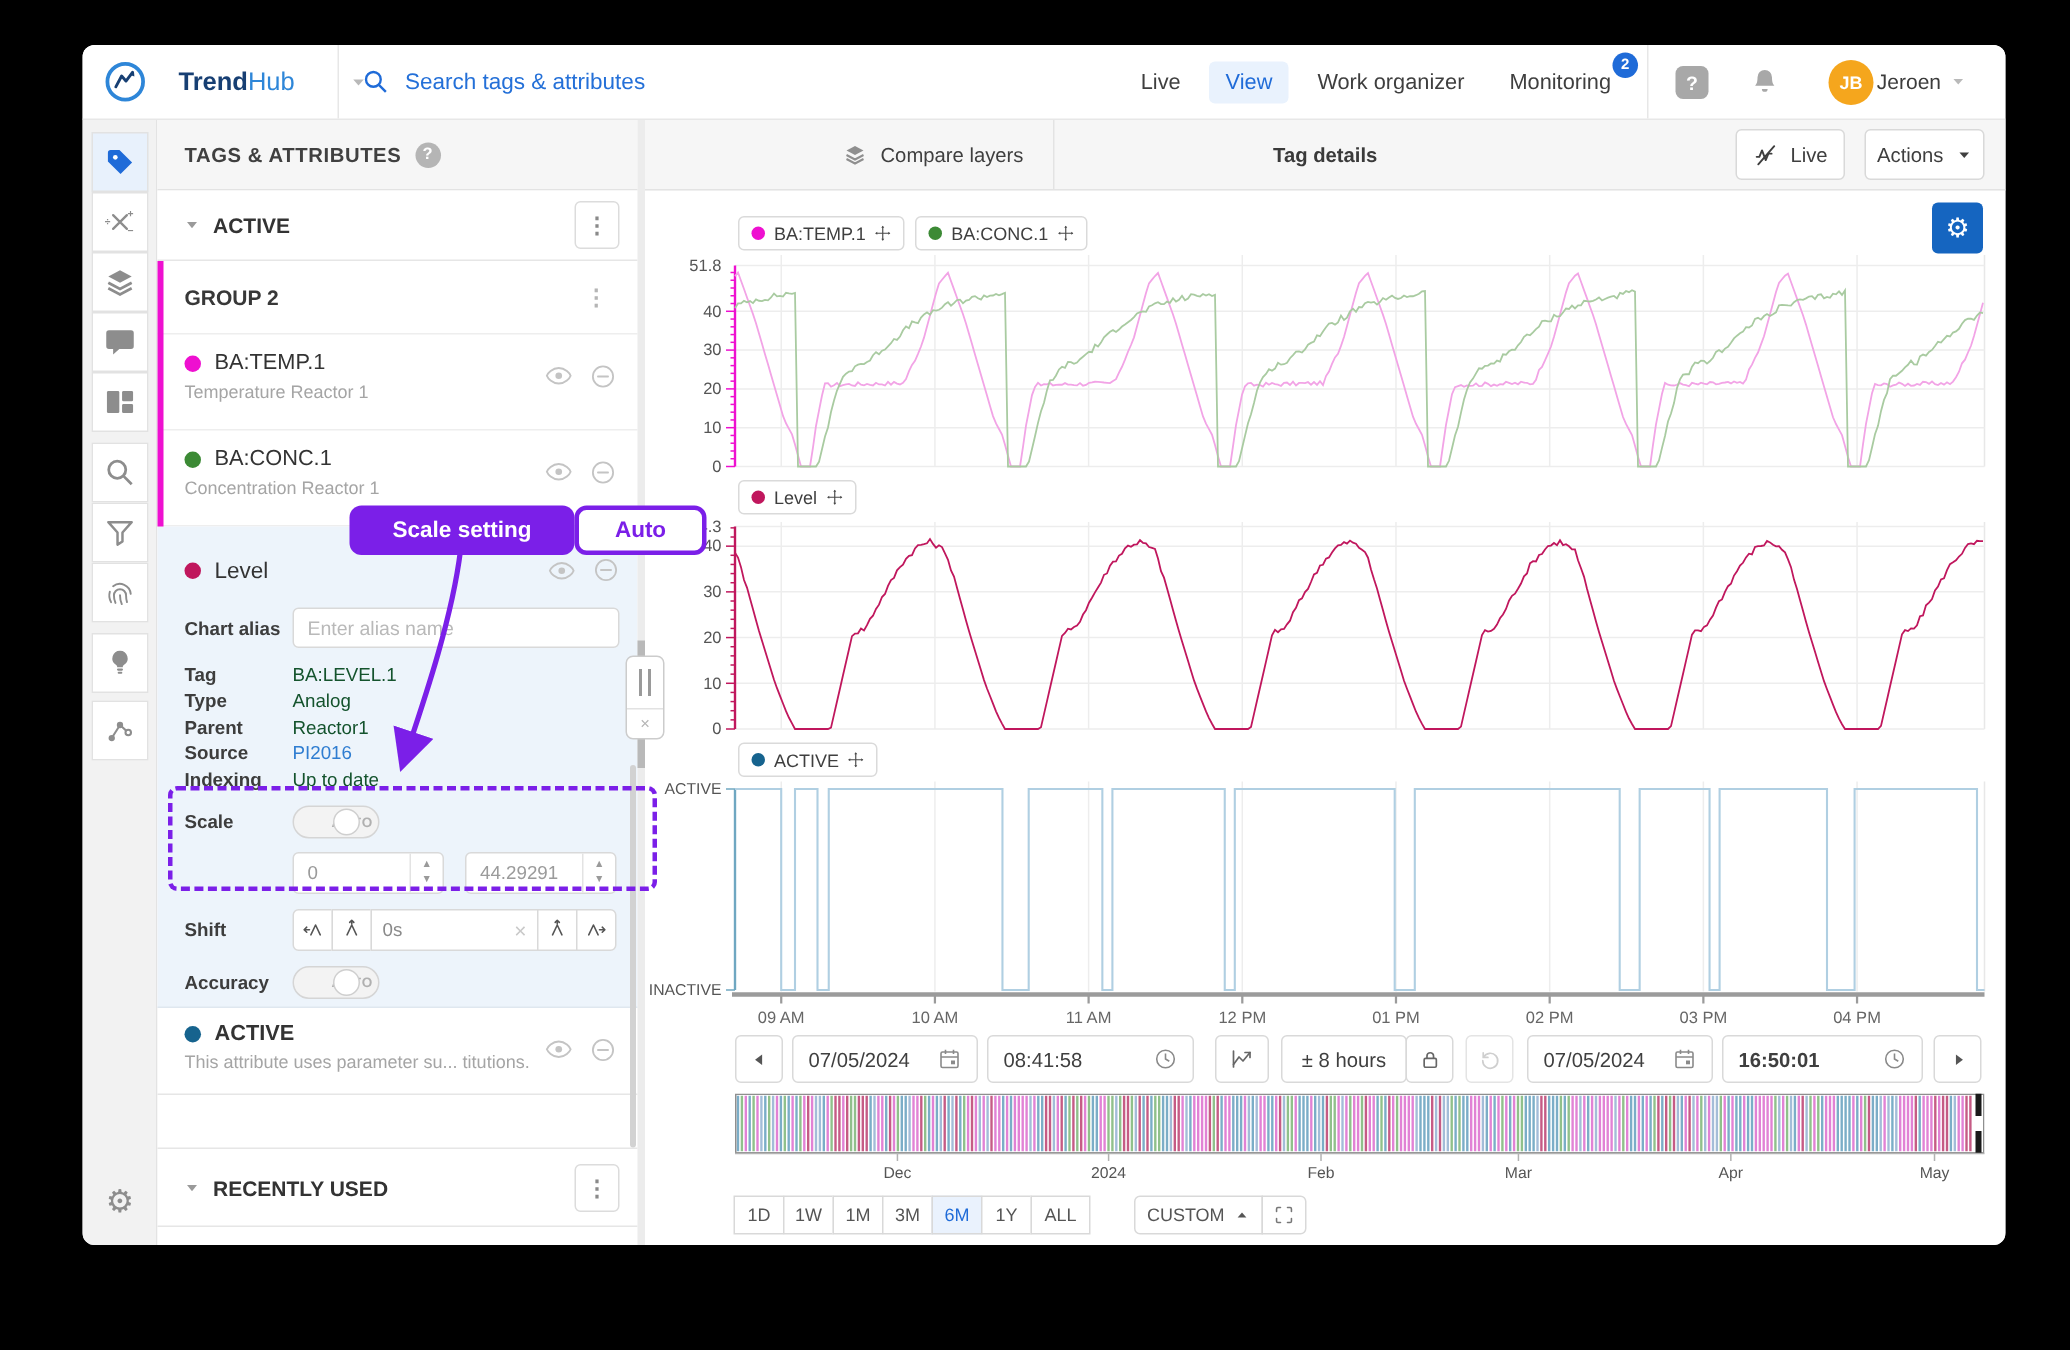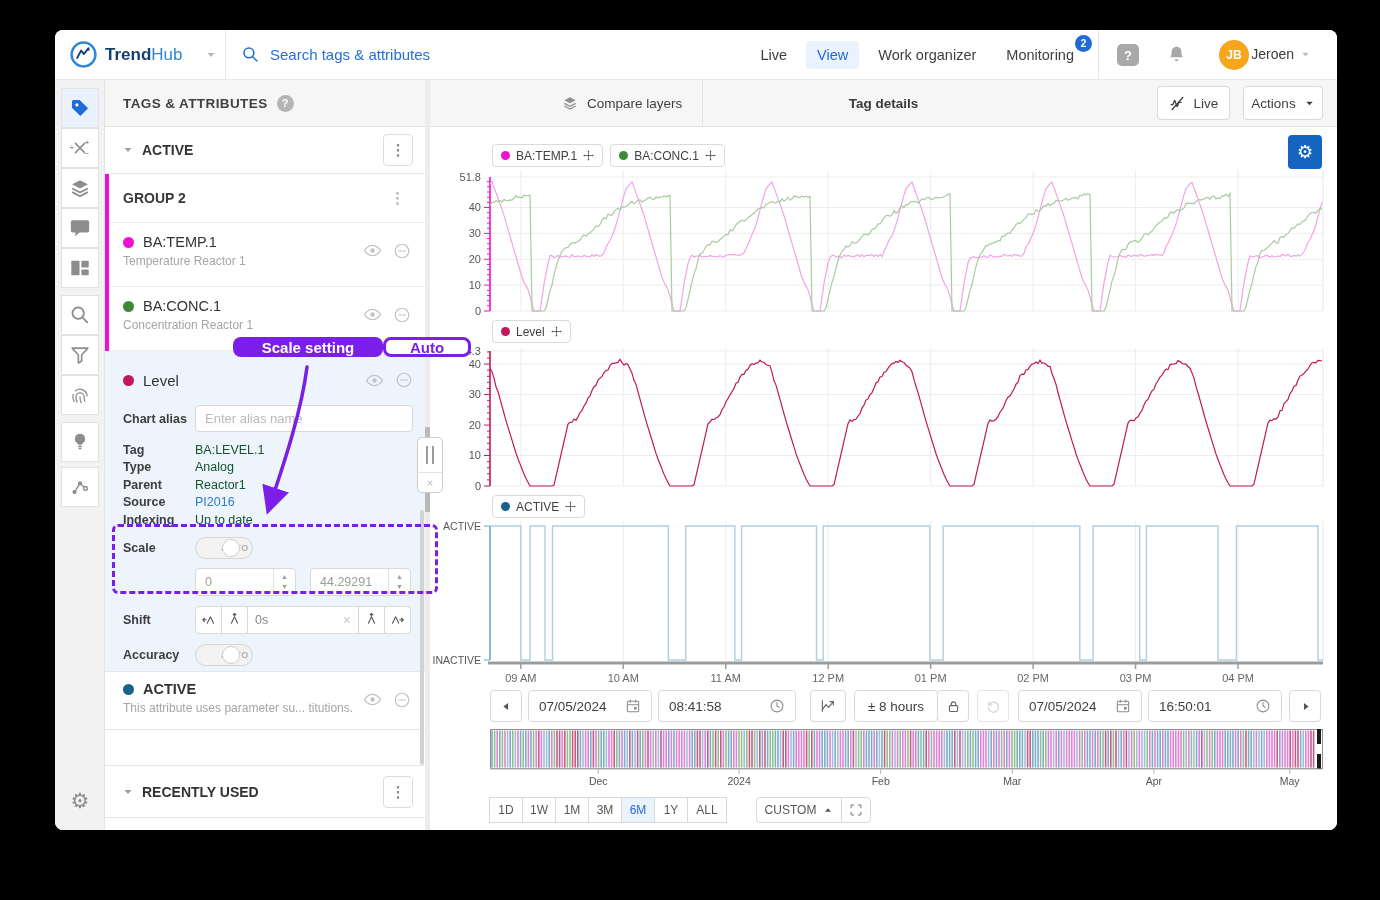--- a/index.html
+++ b/index.html
@@ -6,21 +6,21 @@
   html,body{width:1380px;height:900px;background:#000;overflow:hidden;
     font-family:"Liberation Sans",sans-serif;color:#3c3c3c}
   .app{position:absolute;left:55px;top:30px;width:1282px;height:800px;background:#fff;
     border-radius:8px;overflow:hidden}
   svg{display:block}
   svg text{font-family:"Liberation Sans",sans-serif}
 
   
   .topbar{position:absolute;left:0;top:0;right:0;height:50px;background:#fff;
     border-bottom:1px solid #e7e7e7;z-index:30}
-  .logo{position:absolute;left:14px;top:10px;display:flex;align-items:center;gap:7px}
+  .logo{position:absolute;left:14px;top:10px;display:flex;align-items:center;gap:21px}
   .logo-trend{font-weight:bold;font-size:17px;color:#173f73}
   .logo-hub{font-size:17px;color:#2e86d8}
   .logo-chev{color:#b9b9b9;margin-left:16px}
   .tb-div{position:absolute;top:0;bottom:0;width:1px;background:#e7e7e7}
   .search{position:absolute;left:186px;top:0;height:100%;display:flex;align-items:center;gap:10px}
   .search input{border:none;outline:none;font-size:15px;color:#1f6bd8;width:330px;background:transparent}
   .search input::placeholder{color:#2470d8;opacity:1}
   .nav{position:absolute;right:252px;top:0;height:100%;display:flex;align-items:center;gap:8px}
   .nav-item{font-size:14.5px;color:#3f3f3f;padding:6px 11px;border-radius:4px;position:relative;cursor:default;white-space:nowrap}
   .nav-item.active{color:#1f6bd8;background:#e9f2fd}
@@ -145,21 +145,21 @@
   .presets{position:absolute;left:60px;top:717px;display:flex}
   .preset{width:34px;height:26px;border:1px solid #d9d9d9;background:#fff;margin-left:-1px;
     display:flex;align-items:center;justify-content:center;font-size:12px;color:#555}
   .preset.wide{width:40px}
   .preset.active{color:#1f6bd8;background:#eaf2fd}
   .custom-group{position:absolute;left:326px;top:717px;display:flex}
   .custom-btn{width:86px;height:26px;gap:7px;font-size:12px;color:#555;border-radius:4px 0 0 4px}
   .custom-icon{width:30px;height:26px;margin-left:-1px;border-radius:0 4px 4px 0;color:#777}
 
   
-  .badge{position:absolute;height:20px;display:flex;align-items:center;justify-content:center;
+  .badge{position:absolute;height:33px;display:flex;align-items:center;justify-content:center;
     font-size:15px;font-weight:bold;border-radius:8px;z-index:60}
   .badge-scale{left:178px;top:307px;width:150px;background:#7b1fe8;color:#fff}
   .badge-auto{left:328px;top:307px;width:88px;background:#fff;border:3px solid #7b1fe8;color:#7b1fe8}
   .dashed-rect{position:absolute;left:57px;top:494px;width:326px;height:70px;border:3px dashed #7b1fe8;
     border-radius:6px;z-index:55;pointer-events:none}
   .arrow-svg{position:absolute;left:150px;top:330px;z-index:58;pointer-events:none}
 </style>
 </head>
 <body>
 
@@ -834,21 +834,21 @@
           <span class="ic">
             <svg width="16" height="16" viewBox="0 0 24 24" style="color:currentColor">
               <g fill="none" stroke="currentColor" stroke-width="1.6">
                 <rect x="3.5" y="5" width="17" height="15.5" rx="1.5"></rect>
                 <path d="M8 2.8V7M16 2.8V7M3.5 10h17"></path>
               </g>
               <rect x="13.5" y="13.5" width="4" height="3.8" fill="currentColor"></rect>
             </svg>
           </span>
         </div>
-        <div class="btn ctrl field" style="left: 718px; width: 134px; top: 610px; position: absolute;">
+        <div class="btn ctrl field" style="left: 718px; width: 134px; top: 610px; position: absolute; font-weight: bold;">
           <span>16:50:01</span>
           <span class="ic">
             <svg width="16" height="16" viewBox="0 0 24 24" style="color:currentColor">
               <g fill="none" stroke="currentColor" stroke-width="1.6">
                 <circle cx="12" cy="12" r="8.8"></circle>
                 <path d="M12 6.5V12l3.8 2.2"></path>
               </g>
             </svg>
           </span>
         </div>

